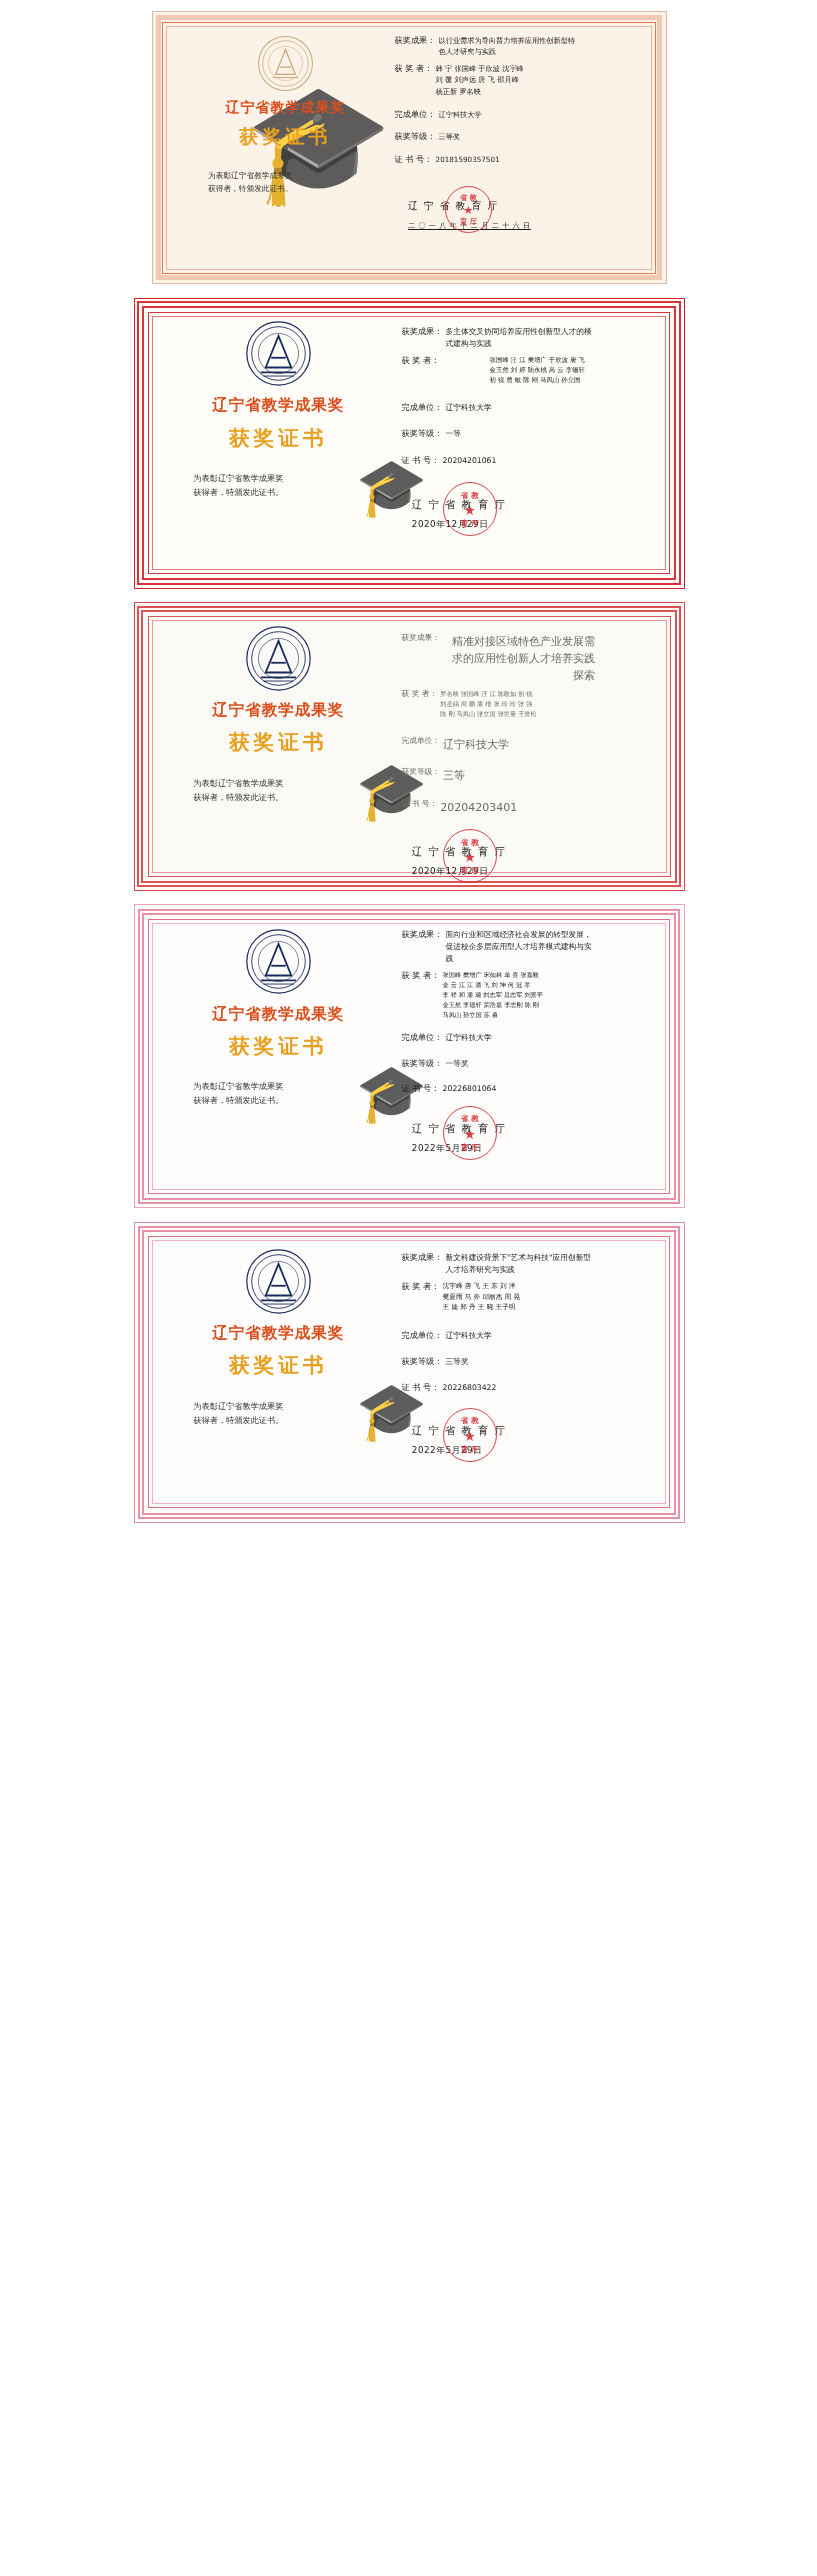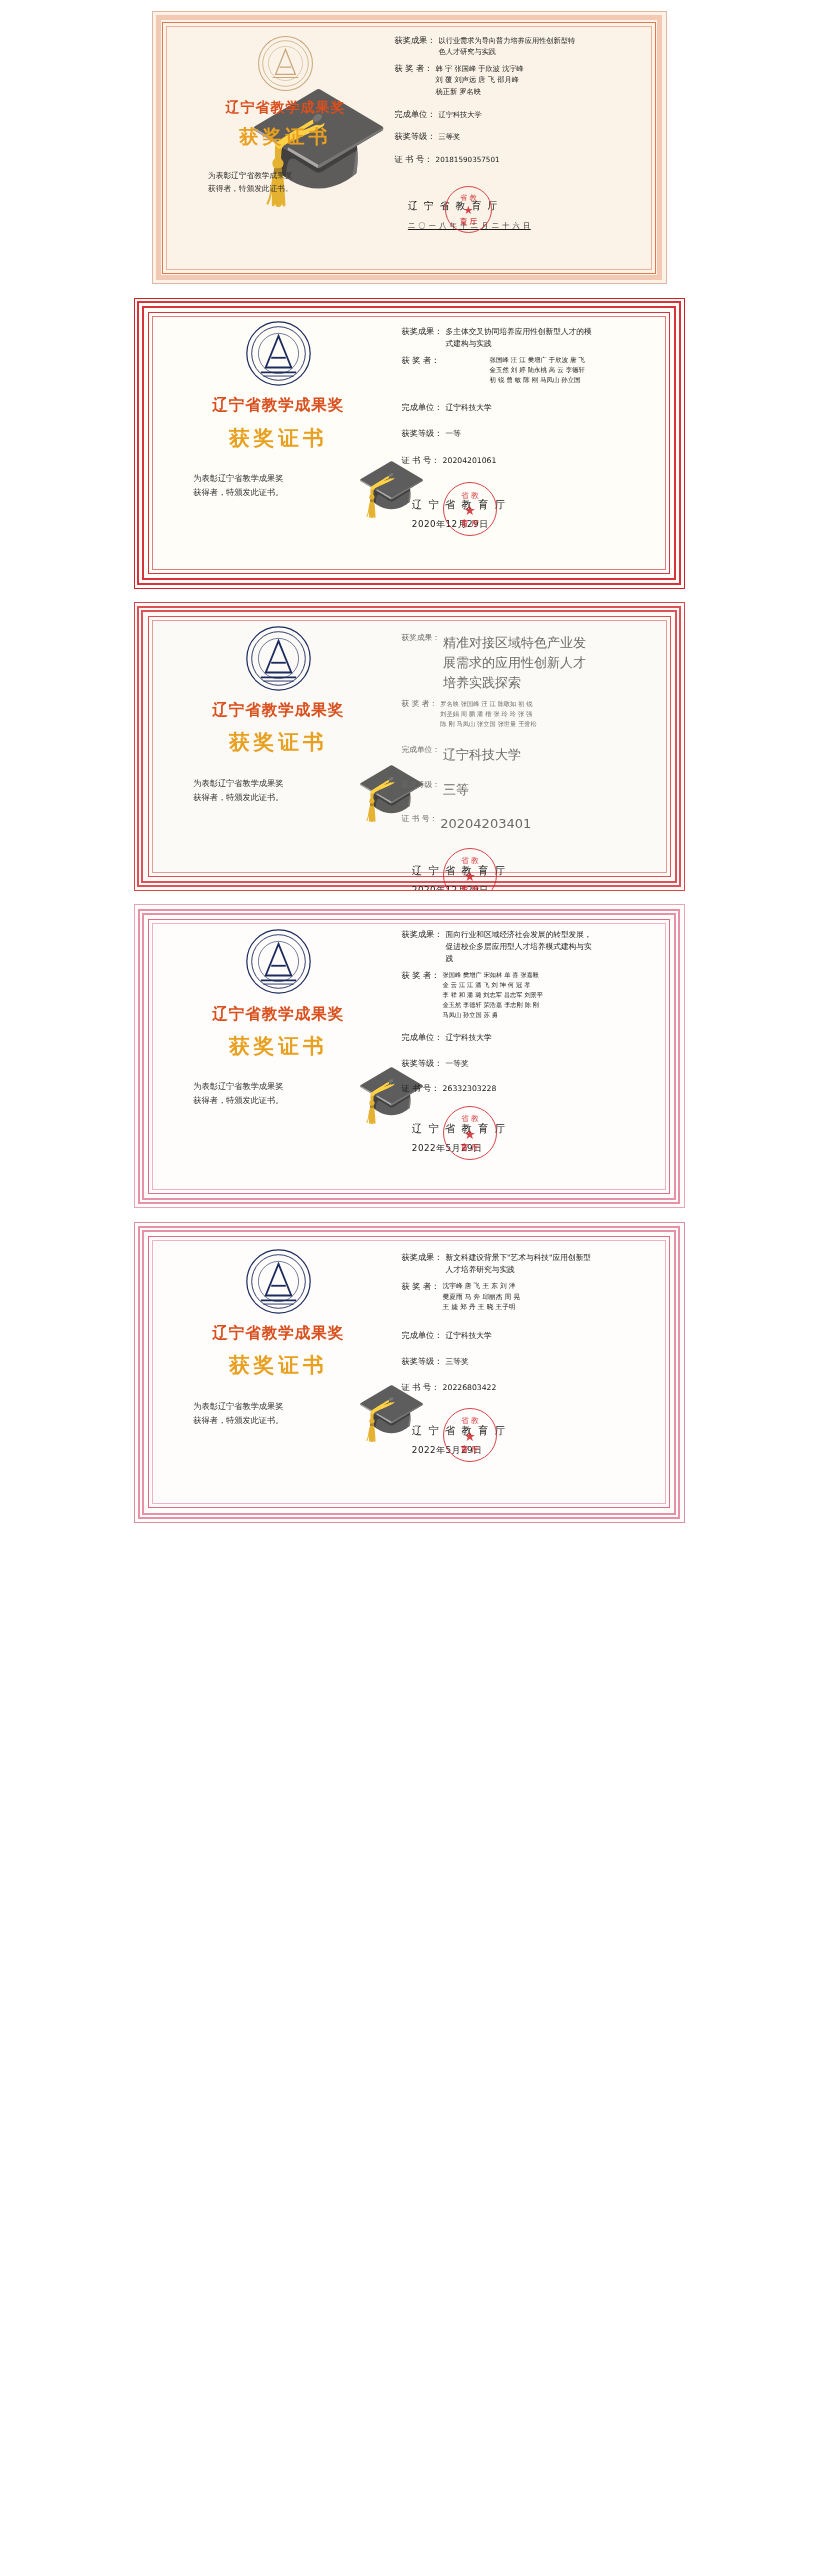--- a/index.html
+++ b/index.html
@@ -135,21 +135,21 @@
     pointer-events: none;
   }
   .seal .seal-star {
     position: absolute;
     color: #d0232b;
     line-height: 1;
   }
   .seal .seal-top {
     position: absolute;
     white-space: nowrap;
-    font-weight: normal;
+    font-weight: bold;
   }
   .seal .seal-bottom {
     position: absolute;
     white-space: nowrap;
     font-weight: bold;
   }
 
   
   .watermark {
     position: absolute;
@@ -201,21 +201,21 @@
   }
   #cert3 .border-a { inset: 2.6px;  border: 6.7px double #dc5257; }
   #cert3 .border-b { inset: 13px; border: 1.5px solid #dc5257; }
   #cert3 .border-c { inset: 17px; border: 0.5px solid #e79a9a; }
   #cert3 .left-col { width: 268px; padding: 21.6px 0 0 20.6px; }
   #cert3 .right-col { width: 283px; padding: 30px 20.6px 0 0; }
   #cert3 .award-title { font-size: 15.5px; margin-top: 8.2px; }
   #cert3 .cert-title { font-size: 20.6px; margin-top: 7.2px; }
   #cert3 .citation { font-size: 8.2px; margin-top: 20.6px; width: 170px; }
   #cert3 .field-label { font-size: 7.7px; color:#6a6a6a; }
-  #cert3 .field-value { font-size: 13px; color:#6a6a6a;}
+  #cert3 .field-value { font-size: 11px; color:#6a6a6a;text-align:right;}
   #cert3 .names { font-size: 6.2px; color:#6a6a6a;}
 
   
   #cert4 {
     width: 551px; height: 304px;
     background: #fffdfb;
     border: 1px solid #e7a6b8;
   }
   #cert4 .border-a { inset: 3.1px;  border: 6.2px double #e791a8; }
   #cert4 .border-b { inset: 13.4px; border: 1.5px solid #de6d8c; }
@@ -483,21 +483,21 @@
         <div class="field-row" style="margin-top:7.2px;">
           <div class="field-label">完成单位：</div>
           <div class="field-value">辽宁科技大学</div>
         </div>
         <div class="field-row" style="margin-top:8.2px;">
           <div class="field-label">获奖等级：</div>
           <div class="field-value">一等奖</div>
         </div>
         <div class="field-row" style="margin-top:8.2px;">
           <div class="field-label">证 书 号：</div>
-          <div class="field-value">26332303228</div>
+          <div class="field-value">20226801064</div>
         </div>
         <div class="issuer-block" style="margin-top:21.6px;margin-left:10.3px;">
           <div class="issuer-line" style="font-size:10.3px;">辽 宁 省 教 育 厅</div>
           <div class="issue-date" style="font-size:8.8px;margin-top:7.2px;">2022年5月29日</div>
           <div class="seal" style="width:54px;height:54px;left:31px;top:-15.5px;">
             <div class="seal-top" style="top:7.2px;font-size:7.7px;">省 教</div>
             <div class="seal-star" style="font-size:13.4px;top:20.6px;">★</div>
             <div class="seal-bottom" style="bottom:6.2px;font-size:7.7px;">育 厅</div>
           </div>
         </div>

